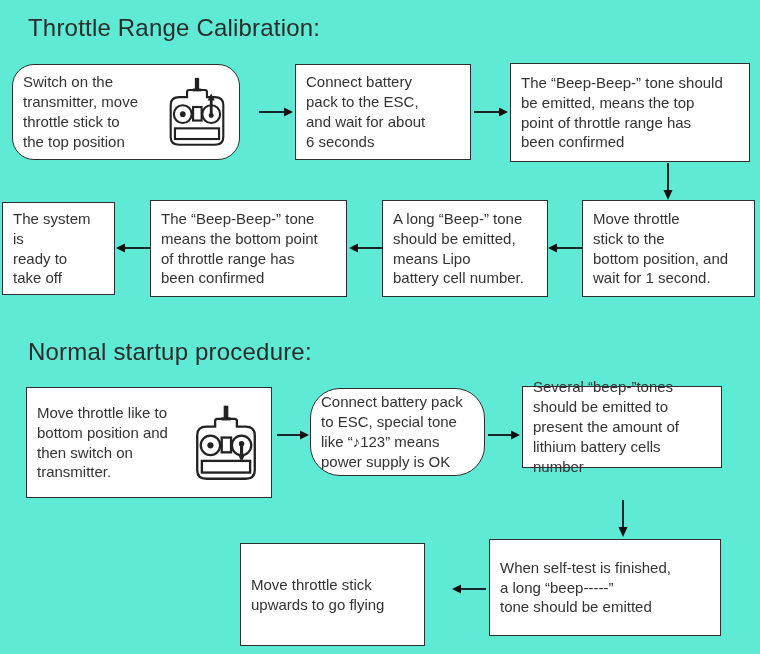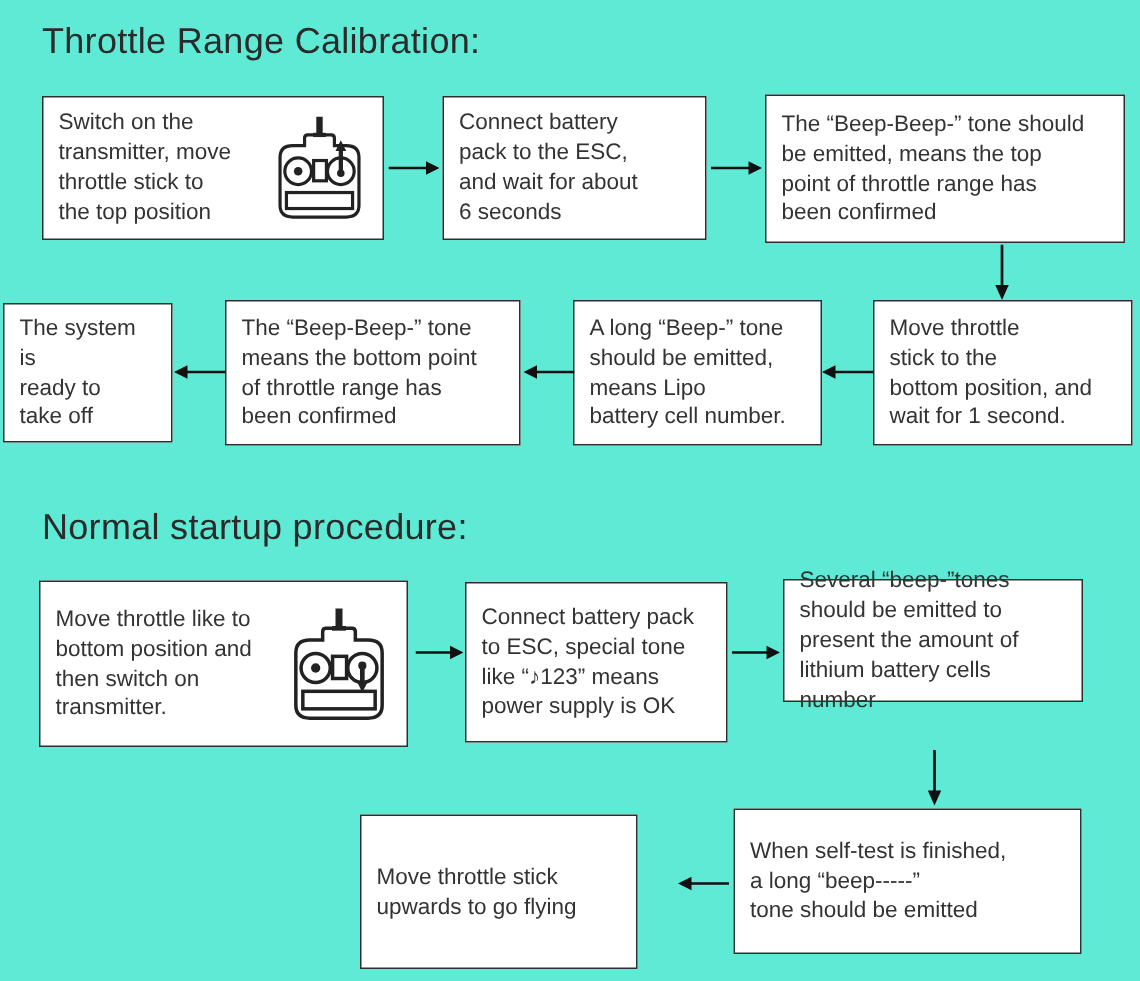--- a/index.html
+++ b/index.html
@@ -38,21 +38,21 @@
   .tx-icon { flex: 0 0 auto; margin-left: auto; }
   .arrow { position: absolute; display: block; }
 </style>
 </head>
 <body>
 
 <div class="canvas">
 
   <div class="section-title" style="left:28px; top:14px;">Throttle Range Calibration:</div>
 
-  <div class="fbox" style="left:28px; top:64px; width:228px; height:96px;">
+  <div class="fbox" style="left:12px; top:64px; width:228px; height:96px;border-radius:22px;">
     <div class="step-text">Switch on the
 transmitter, move
 throttle stick to
 the top position</div>
     <svg class="tx-icon" width="64" height="80" viewBox="0 0 90 100">
       <g fill="none" stroke="#222222" stroke-width="3">
         <line x1="45" y1="2" x2="45" y2="20" stroke-width="6"></line>
         <rect x="39" y="17" width="12" height="4" fill="#222222" stroke="none"></rect>
         <path d="M20 29 L31 29 L31 22 Q31 19 34 19 L56 19 Q59 19 59 22 L59 29 L70 29 Q82 29 82 40 L82 85 Q82 96 70 96 L20 96 Q8 96 8 85 L8 40 Q8 29 20 29 Z"></path>
         <circle cx="25" cy="53" r="12.5"></circle>
@@ -160,21 +160,21 @@
         <rect x="14" y="73" width="62" height="15"></rect>
       </g>
     </svg>
   </div>
 
   <svg class="arrow" style="left:277px; top:429px;" width="32" height="12" viewBox="0 0 32 12">
     <line x1="0" y1="6" x2="24" y2="6" stroke="#111111" stroke-width="1.8"></line>
     <polygon points="23,1.5 23,10.5 32,6" fill="#111111"></polygon>
   </svg>
 
-  <div class="fbox" style="left:310px; top:388px; width:175px; height:107px;">
+  <div class="fbox" style="left:310px; top:388px; width:175px; height:88px;border-radius:30px;">
     <div class="step-text">Connect battery pack
 to ESC, special tone
 like “♪123” means
 power supply is OK</div>
   </div>
 
   <svg class="arrow" style="left:488px; top:429px;" width="32" height="12" viewBox="0 0 32 12">
     <line x1="0" y1="6" x2="24" y2="6" stroke="#111111" stroke-width="1.8"></line>
     <polygon points="23,1.5 23,10.5 32,6" fill="#111111"></polygon>
   </svg>

